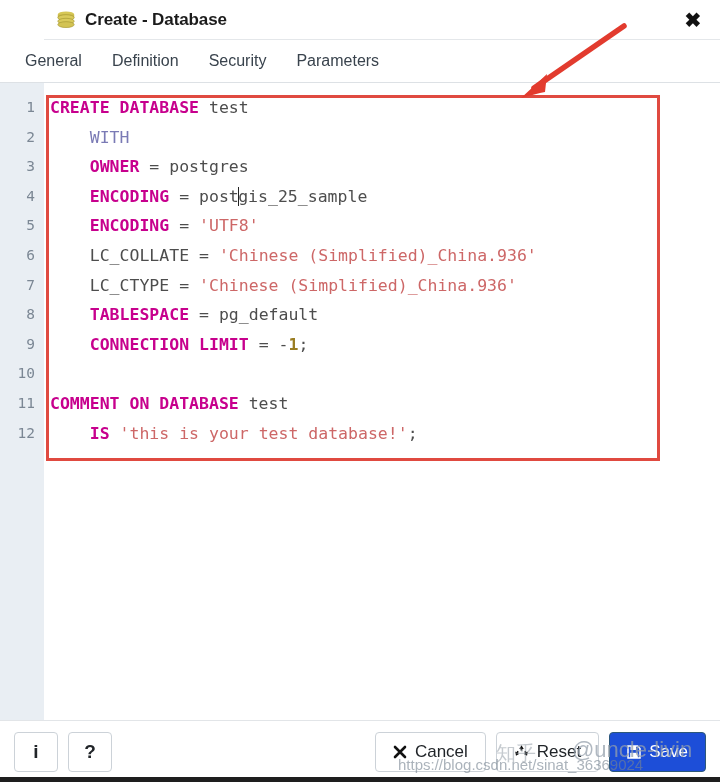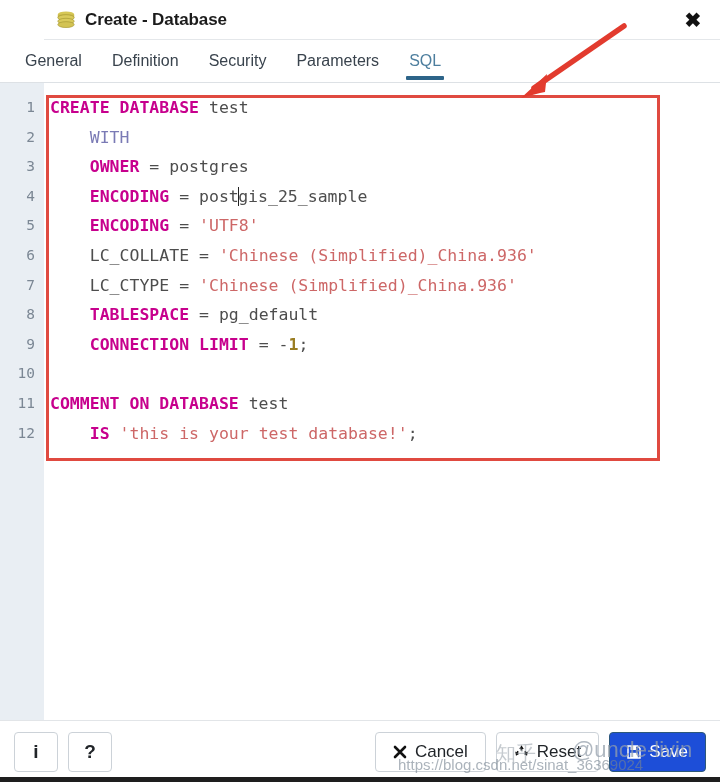--- a/index.html
+++ b/index.html
@@ -270,23 +270,20 @@
         <span>General</span>
       </div>
       <div class="tab">
         <span>Definition</span>
       </div>
       <div class="tab">
         <span>Security</span>
       </div>
       <div class="tab">
         <span>Parameters</span>
-      </div>
-      <div class="tab active">
-        <span>SQL</span>
       </div>
     </div>
 
   <div class="editor-wrap">
     <div class="gutter" id="gutter">
         <div class="ln">1</div>
         <div class="ln">2</div>
         <div class="ln">3</div>
         <div class="ln">4</div>
         <div class="ln">5</div>

